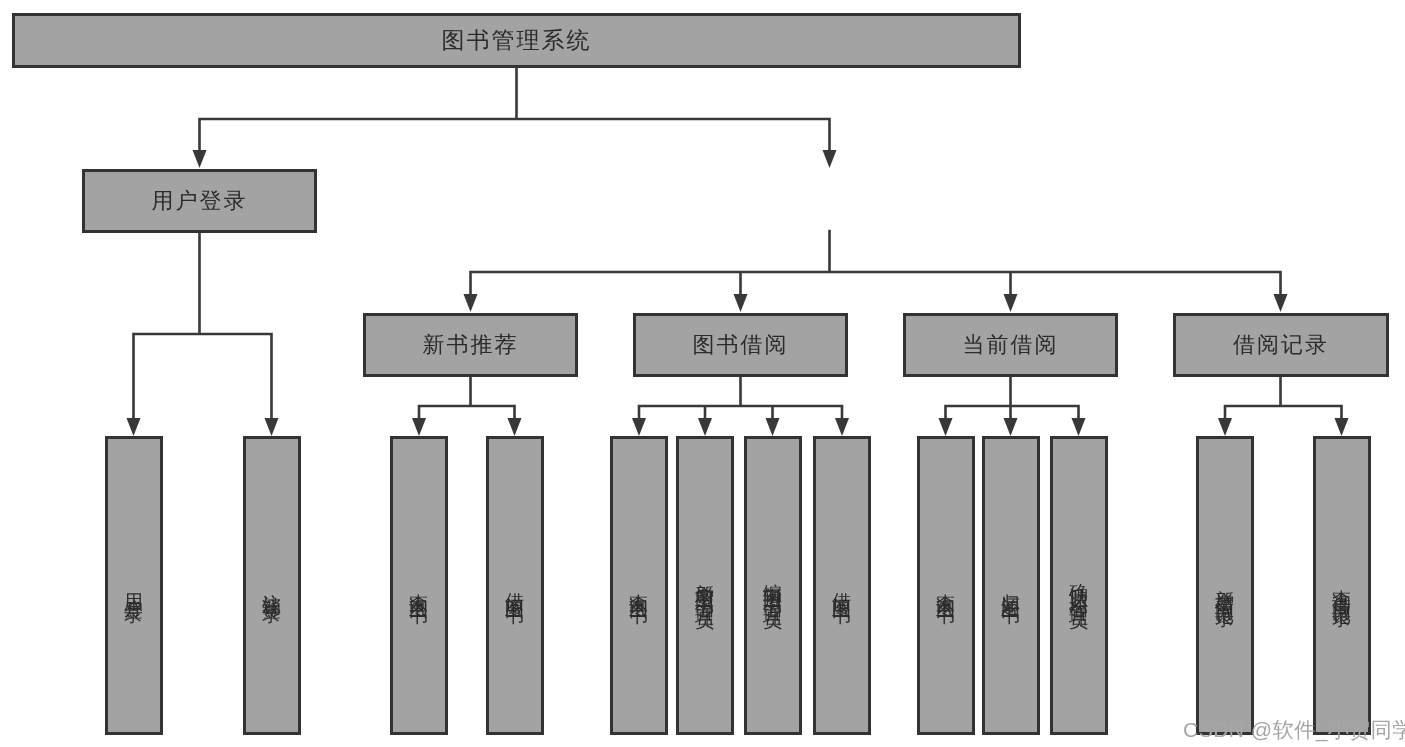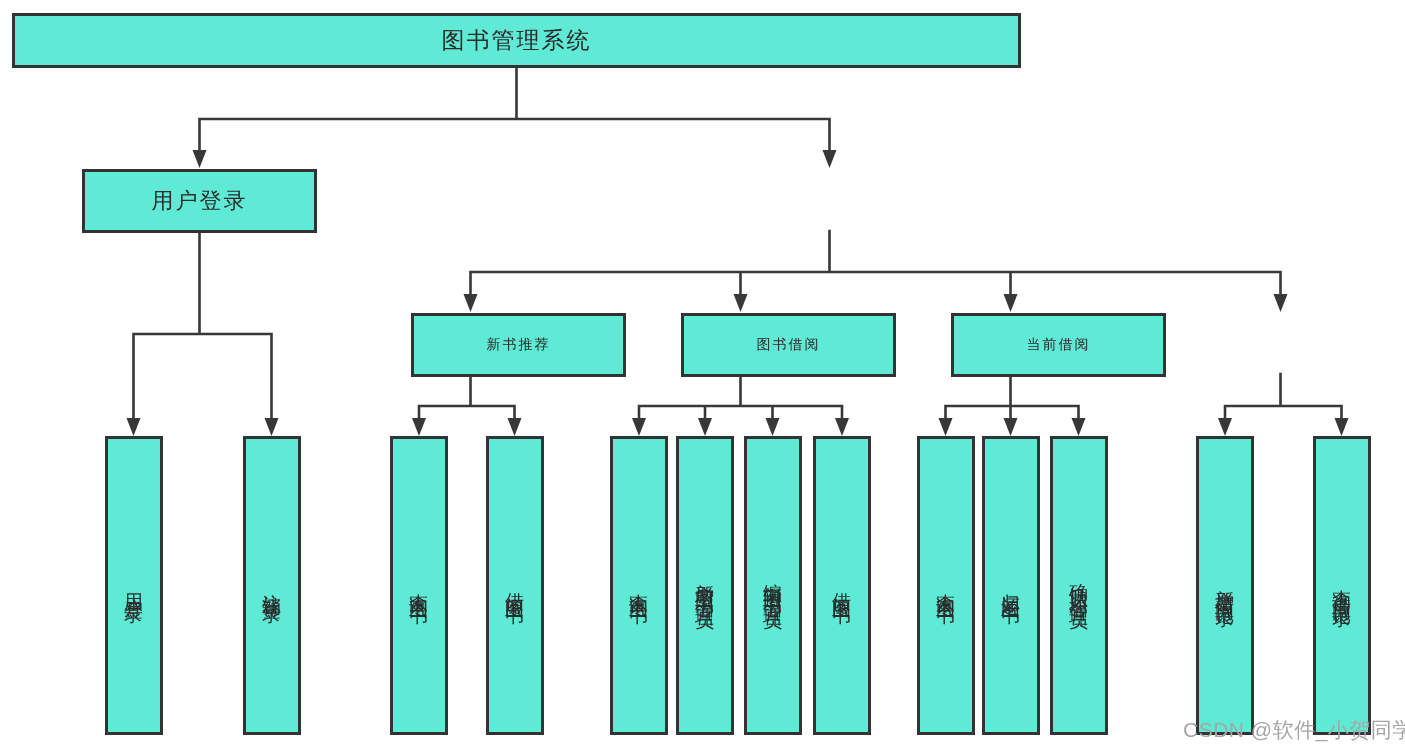--- a/index.html
+++ b/index.html
@@ -10,30 +10,30 @@
     font-family:"Liberation Sans","DejaVu Sans",sans-serif;
     color:#2b2b2b;
     overflow:hidden;
   }
   .connectors{position:absolute;left:0;top:0;width:1405px;height:747px;z-index:1;}
   .connectors path{stroke:#383838;stroke-width:2.6;fill:none;stroke-linecap:square;}
   .connectors polygon{fill:#383838;stroke:none;}
   .box{
     position:absolute;
     box-sizing:border-box;
-    background:#5eead4;
+    background:#a3a3a3;
     border:3px solid #333333;
     display:flex;align-items:center;justify-content:center;
     z-index:2;
     text-align:center;
     white-space:nowrap;
   }
   .root{font-size:23px;letter-spacing:2px;}
   .lvl2{font-size:22px;letter-spacing:2px;}
-  .lvl3{font-size:14px;letter-spacing:2px;margin-left:48px;}
+  .lvl3{font-size:22px;letter-spacing:2px;}
   .leaf{
     font-size:19px;
     writing-mode:vertical-rl;
     text-orientation:mixed;
     letter-spacing:4px;
     line-height:1;
     white-space:normal;
   }
   .watermark{
     position:absolute;
@@ -81,20 +81,21 @@
     <polygon points="1334.5,418 1348.5,418 1341.5,436"></polygon>
   </svg>
 
   <div class="box root" style="left:12px;top:13px;width:1009px;height:55px">图书管理系统</div>
 
   <div class="box lvl2" style="left:82px;top:169px;width:235px;height:64px">用户登录</div>
 
   <div class="box lvl3" style="left:363px;top:313px;width:215px;height:64px">新书推荐</div>
   <div class="box lvl3" style="left:633px;top:313px;width:215px;height:64px">图书借阅</div>
   <div class="box lvl3" style="left:903px;top:313px;width:215px;height:64px">当前借阅</div>
+  <div class="box lvl3" style="left:1173px;top:313px;width:216px;height:64px">借阅记录</div>
 
   <div class="box leaf" style="left:105px;top:436px;width:58px;height:299px">用户登录</div>
   <div class="box leaf" style="left:243px;top:436px;width:58px;height:299px">注销登录</div>
 
   <div class="box leaf" style="left:390px;top:436px;width:58px;height:299px">查询图书</div>
   <div class="box leaf" style="left:486px;top:436px;width:58px;height:299px">借阅图书</div>
 
   <div class="box leaf" style="left:610px;top:436px;width:58px;height:299px">查询图书</div>
   <div class="box leaf" style="left:676px;top:436px;width:58px;height:299px">新增图书（管理员）</div>
   <div class="box leaf" style="left:744px;top:436px;width:58px;height:299px">编辑图书（管理员）</div>

